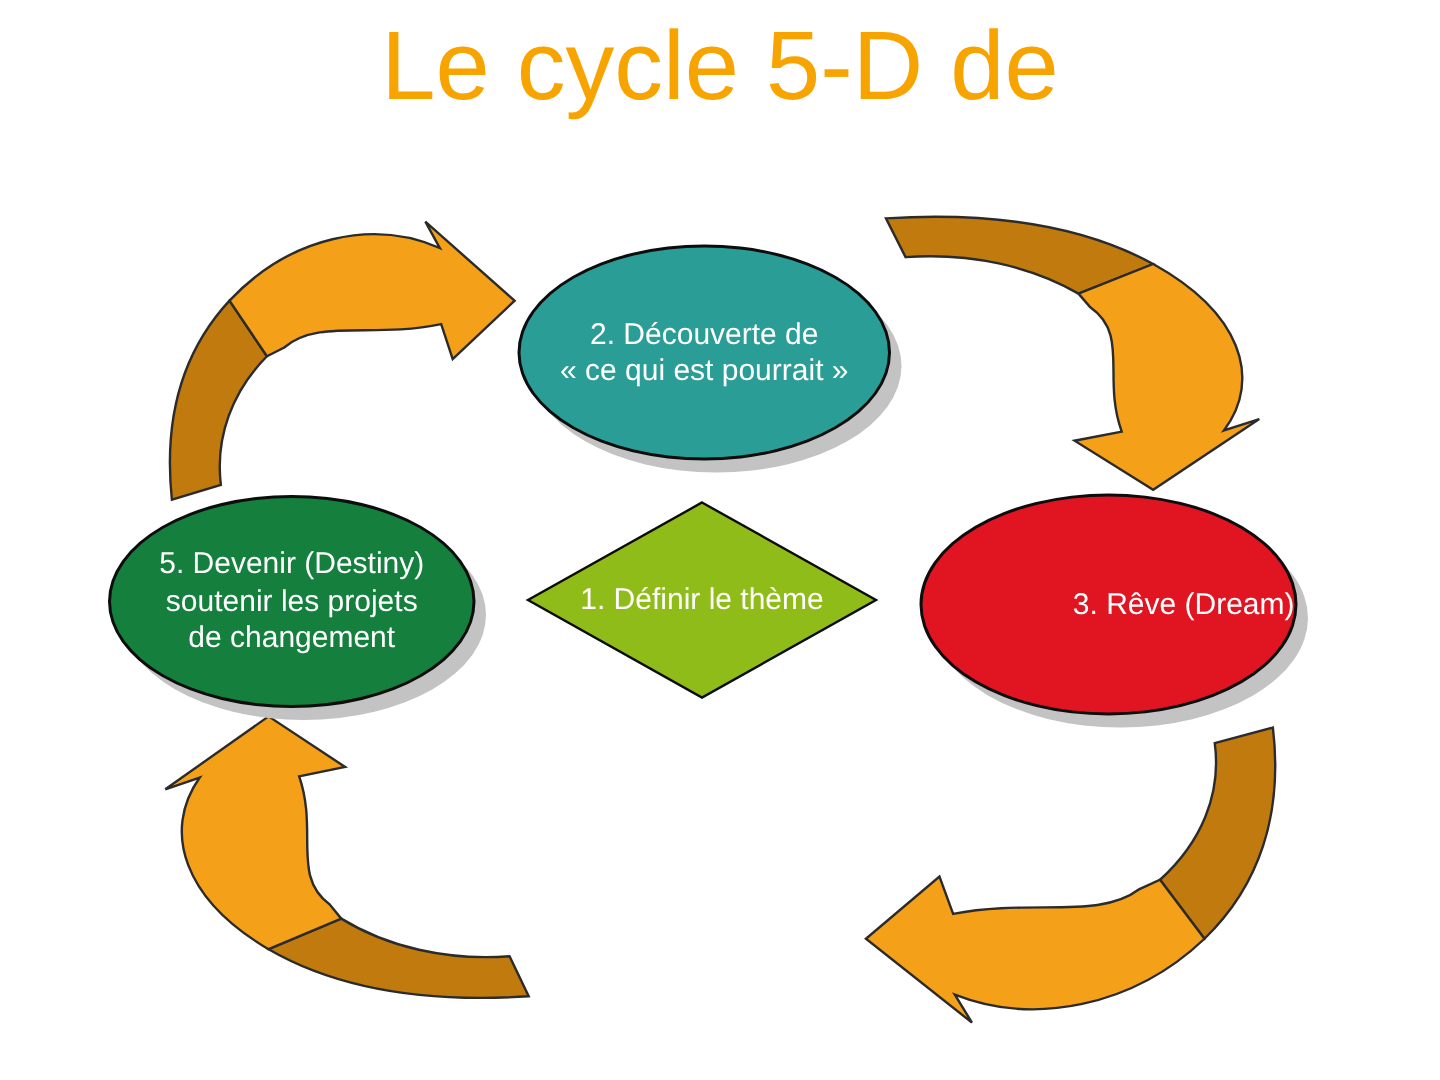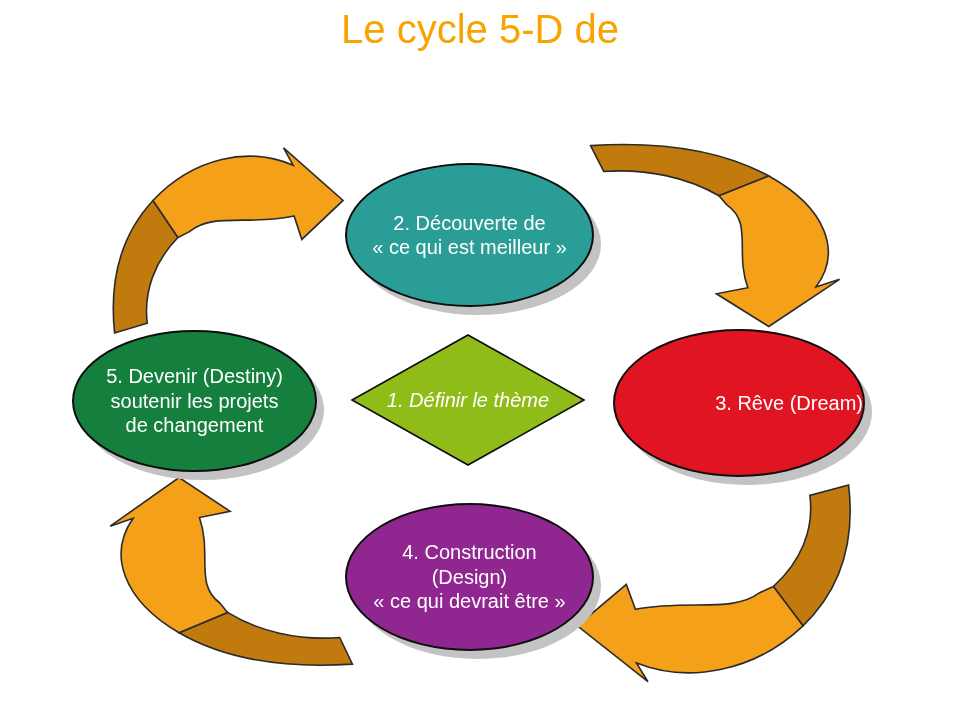--- a/index.html
+++ b/index.html
@@ -2,34 +2,34 @@
 <html><head>
 <meta charset="utf-8">
 <style>
   html,body { margin:0; padding:0; background:#fff; }
   #stage {
     position:relative; width:960px; height:720px; background:#ffffff;
     overflow:hidden; font-family:"Liberation Sans", sans-serif;
   }
   .title {
     position:absolute; top:6px; left:0; width:100%;
-    text-align:center; font-size:40px; line-height:1.17; font-weight:400;
+    text-align:center; font-size:65px; line-height:1.17; font-weight:400;
   }
   .node {
     position:absolute; display:flex; flex-direction:column;
     justify-content:center; align-items:center;
     color:#ffffff; font-size:20px; line-height:1.22; text-align:center;
     white-space:nowrap; z-index:3;
   }
   .ellipse {
     border-radius:50%;
     border:2px solid #0d0d0d;
     box-shadow:8px 9px 0 -1px #c3c3c3;
   }
-  .diamond { border:none;font-style:italic; }
+  .diamond { border:none; }
   .diamond svg { position:absolute; left:0; top:0; width:100%; height:100%; }
   .diamond .label { position:relative; z-index:2; }
   .arrow { position:absolute; z-index:1; }
   .arrow path { stroke:#2b2b2b; stroke-width:1.6; vector-effect:non-scaling-stroke; }
 </style>
 </head>
 <body>
 
 <div id="stage">
 
@@ -52,38 +52,33 @@
     <path d="M200 138 C158 182 100 194 54 174 L64 192 L2 138 L45 98 L53 122 C100 112 138 126 162 106 L174 100 Z" fill="#F5A019"></path>
   </svg>
 
   <svg class="arrow" style="left:100px; top:476px; width:255px; height:196px;" viewBox="0 0 200 250" preserveAspectRatio="none">
     <path d="M62 200 L100 174 C124 198 155 210 188 206 L198 240 C142 246 96 232 62 200 Z" fill="#C07A0E"></path>
     <path d="M62 200 C18 158 6 100 26 54 L8 64 L62 2 L102 45 L78 53 C88 100 74 138 94 162 L100 174 Z" fill="#F5A019"></path>
   </svg>
 
   <div class="node ellipse" style="left: 345px; top: 163px; width: 245px; height: 140px; background: rgb(42, 157, 150);">
     <div>2. Découverte de</div>
-    <div>« ce qui est meilleur »</div>
+    <div>« ce qui est pourrait »</div>
   </div>
 
   <div class="node ellipse" style="left: 613px; top: 329px; width: 248px; height: 144px; background: rgb(225, 20, 34); align-items: flex-end;">
     <div>3. Rêve (Dream)</div>
   </div>
 
   <div class="node ellipse" style="left: 72px; top: 330px; width: 241px; height: 138px; background: #15803d;">
     <div>5. Devenir (Destiny)</div>
     <div>soutenir les projets</div>
     <div>de changement</div>
   </div>
 
-  <div class="node ellipse" style="left: 345px; top: 503px; width: 245px; height: 144px; background: rgb(144, 39, 144);">
-    <div>4. Construction</div>
-    <div>(Design)</div>
-    <div>« ce qui devrait être »</div>
-  </div>
 
   <div class="node diamond" style="left:350px; top:333px; width:236px; height:134px;">
     <svg viewBox="0 0 236 134" preserveAspectRatio="none">
       <polygon points="118,2 234,67 118,132 2,67" stroke="#0d0d0d" stroke-width="1.6" fill="#90BC1A"></polygon>
     </svg>
     <div class="label">1. Définir le thème</div>
   </div>
 
 </div>
 

